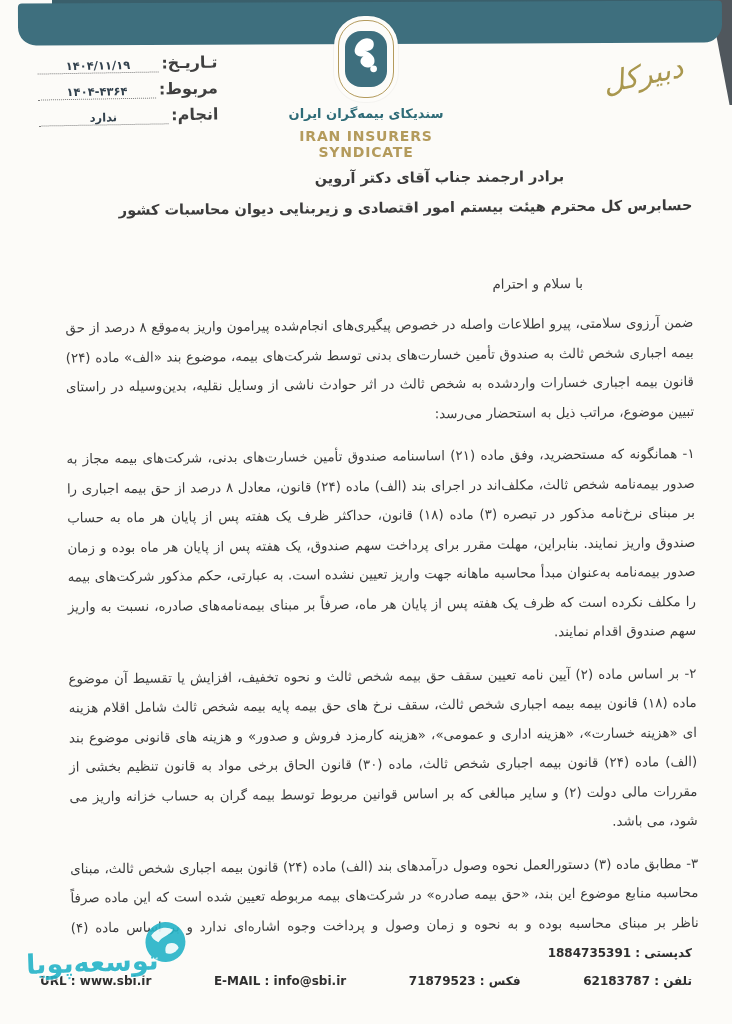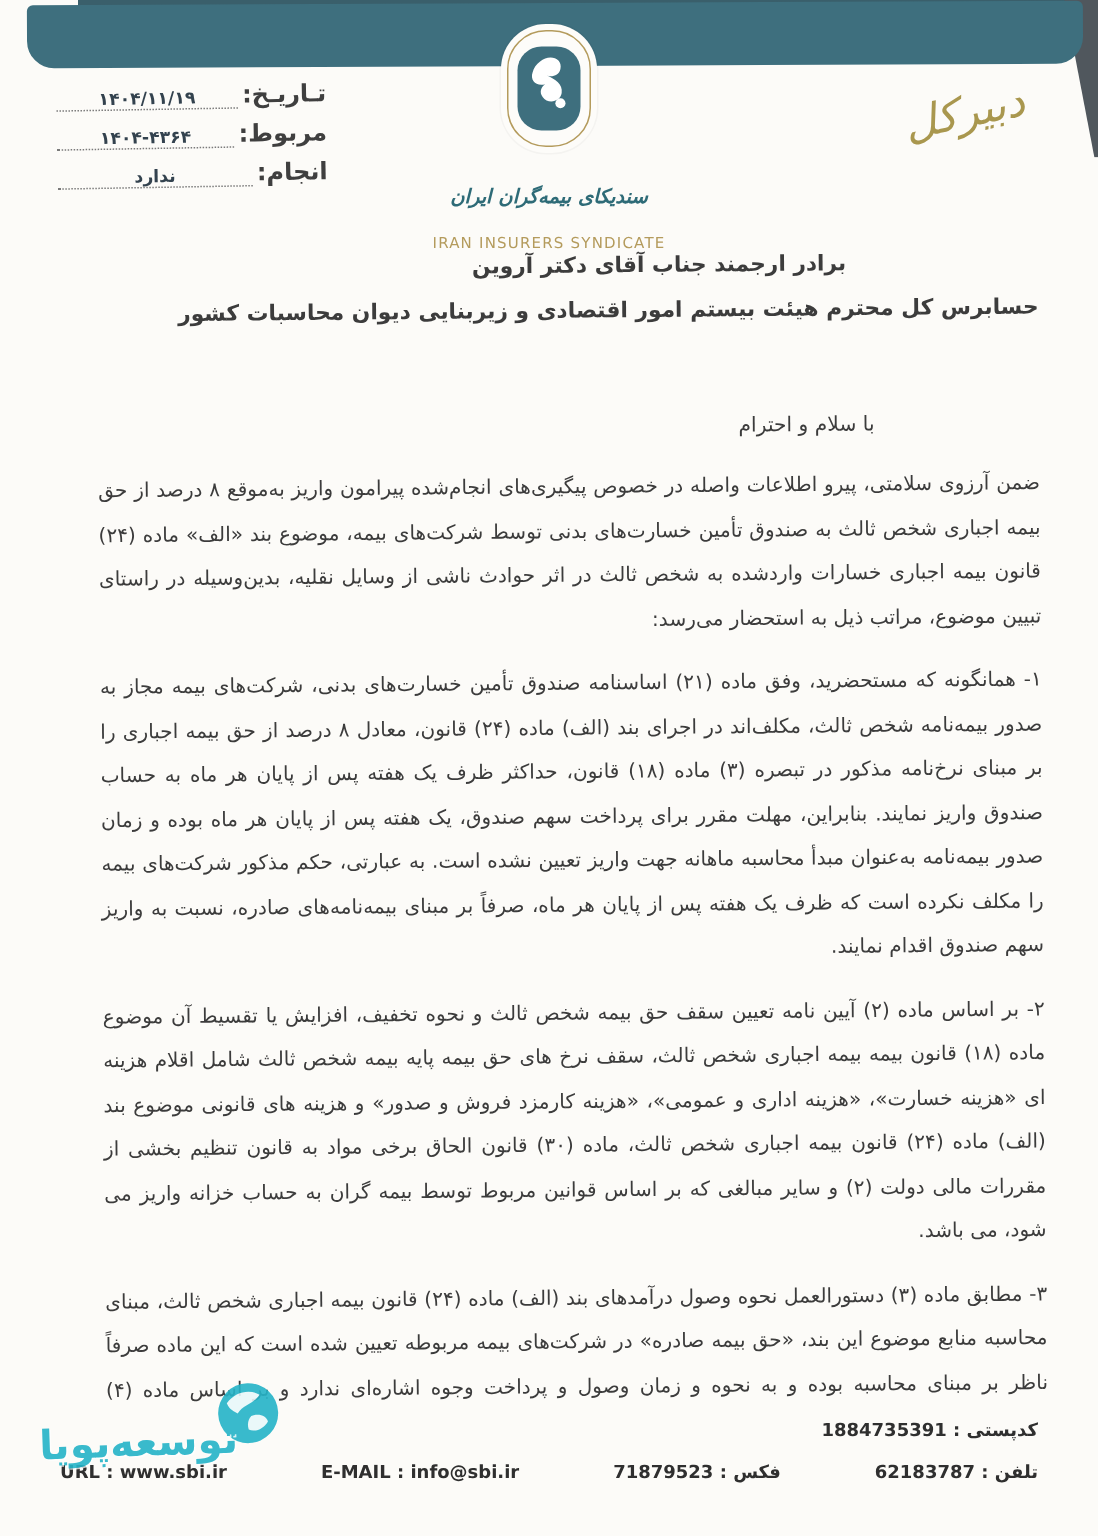--- a/index.html
+++ b/index.html
@@ -52,28 +52,27 @@
     border-radius: 26px;
     display: flex; align-items: center; justify-content: center;
   }
   .emblem-core {
     width: 42px; height: 56px;
     background: #3e6f7e;
     border-radius: 16px;
     display: flex; align-items: center; justify-content: center;
   }
   .logo-fa {
-    margin-top: 22px;
+    margin-top: 4px;
     color: #2e6b77; font-size: 13px; font-weight: bold;
     direction: rtl;
-    font-style: italic;
   }
   .logo-en {
-    margin-top: 18px;
-    color: #b49b5c; font-size: 10px; font-weight: normal;
+    margin-top: 7px;
+    color: #b49b5c; font-size: 14px; font-weight: bold;
     letter-spacing: 0.8px;
   }
   
   .secretary {
     position: absolute; top: 58px; right: 48px;
     font-family: "DejaVu Serif", serif;
     font-style: italic;
     font-size: 29px; color: #a9974e;
     transform: rotate(-12deg);
     direction: rtl;

